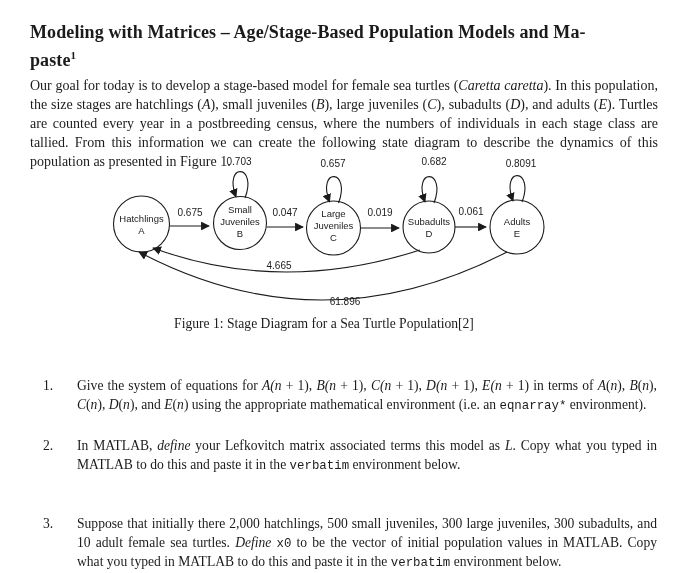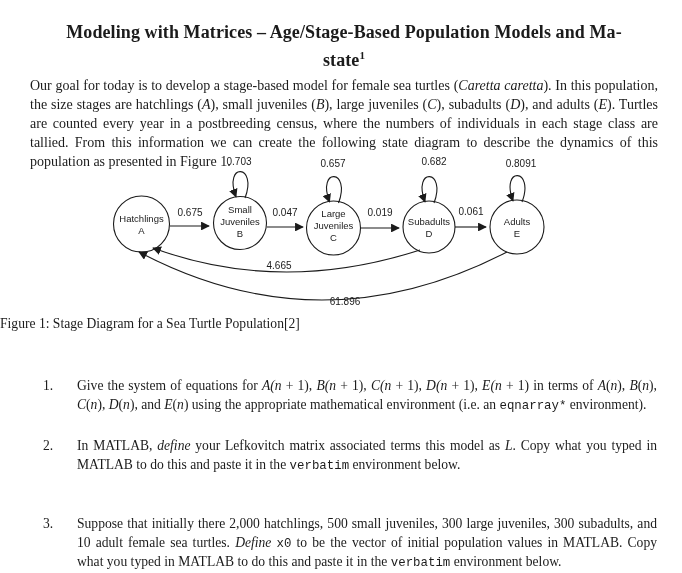--- a/index.html
+++ b/index.html
@@ -2,32 +2,32 @@
 <html><head>
 <meta charset="utf-8">
 <style>
   html,body{margin:0;padding:0;background:#fff;}
   .page{
     position:relative;width:682px;height:573px;background:#ffffff;
     font-family:"Liberation Serif","DejaVu Serif",serif;color:#1b1b1b;overflow:hidden;
   }
   .title{
     position:absolute;left:30px;top:9px;width:628px;
-    font-size:18px;font-weight:bold;line-height:23px;letter-spacing:0.1px;text-align:center;
+    font-size:18px;font-weight:bold;line-height:23px;letter-spacing:0.1px;
   }
   .title sup{font-size:11px;font-weight:bold;}
   .para{
     position:absolute;left:30px;top:62px;width:628px;
     font-size:14px;line-height:19px;text-align:justify;
   }
   .s-i,.s-m{font-style:italic;}
   .s-tt{font-family:"Liberation Mono","DejaVu Sans Mono",monospace;font-size:12.4px;}
   .figure-svg{position:absolute;left:95px;top:148px;}
   .fig-caption{
-    position:absolute;left:0;top:315px;width:648px;
+    position:absolute;left:0;top:315px;width:648px;text-align:center;
     font-size:13.6px;line-height:17px;
   }
   .list-item{
     position:absolute;left:43px;width:614px;
     font-size:13.6px;line-height:18.5px;text-align:justify;
   }
   .list-item .num{position:absolute;left:0;top:0;}
   .list-item .body{display:block;margin-left:34px;}
   .item-1{top:377px;}
   .item-2{top:437px;}
@@ -41,21 +41,21 @@
     font-size:10px;fill:#1b1b1b;
   }
   .diagram-stroke{fill:none;stroke:#1b1b1b;stroke-width:1.1;}
 </style>
 </head>
 <body>
 
 <div class="page">
 
   <h1 class="title"><span>Modeling with Matrices – Age/Stage-Based Population Models and Ma-</span><br>
-    <span>state</span><sup>1</sup>
+    <span>paste</span><sup>1</sup>
   </h1>
 
   <p class="para"><span>Our goal for today is to develop a stage-based model for female sea turtles (</span><span class="s-i">Caretta caretta</span><span>). In this population, the size stages are hatchlings (</span><span class="s-m">A</span><span>), small juveniles (</span><span class="s-m">B</span><span>), large juveniles (</span><span class="s-m">C</span><span>), subadults (</span><span class="s-m">D</span><span>), and adults (</span><span class="s-m">E</span><span>). Turtles are counted every year in a postbreeding census, where the numbers of individuals in each stage class are tallied. From this information we can create the following state diagram to describe the dynamics of this population as presented in Figure 1.</span></p>
 
   <svg class="figure-svg" width="480" height="164" viewBox="0 0 480 164" xmlns="http://www.w3.org/2000/svg">
     <defs>
       <marker id="arrow" viewBox="0 0 10 10" refX="9" refY="5" markerWidth="8" markerHeight="8" orient="auto-start-reverse">
         <path d="M0,0 L10,5 L0,10 z" fill="#1b1b1b"></path>
       </marker>
     </defs>

